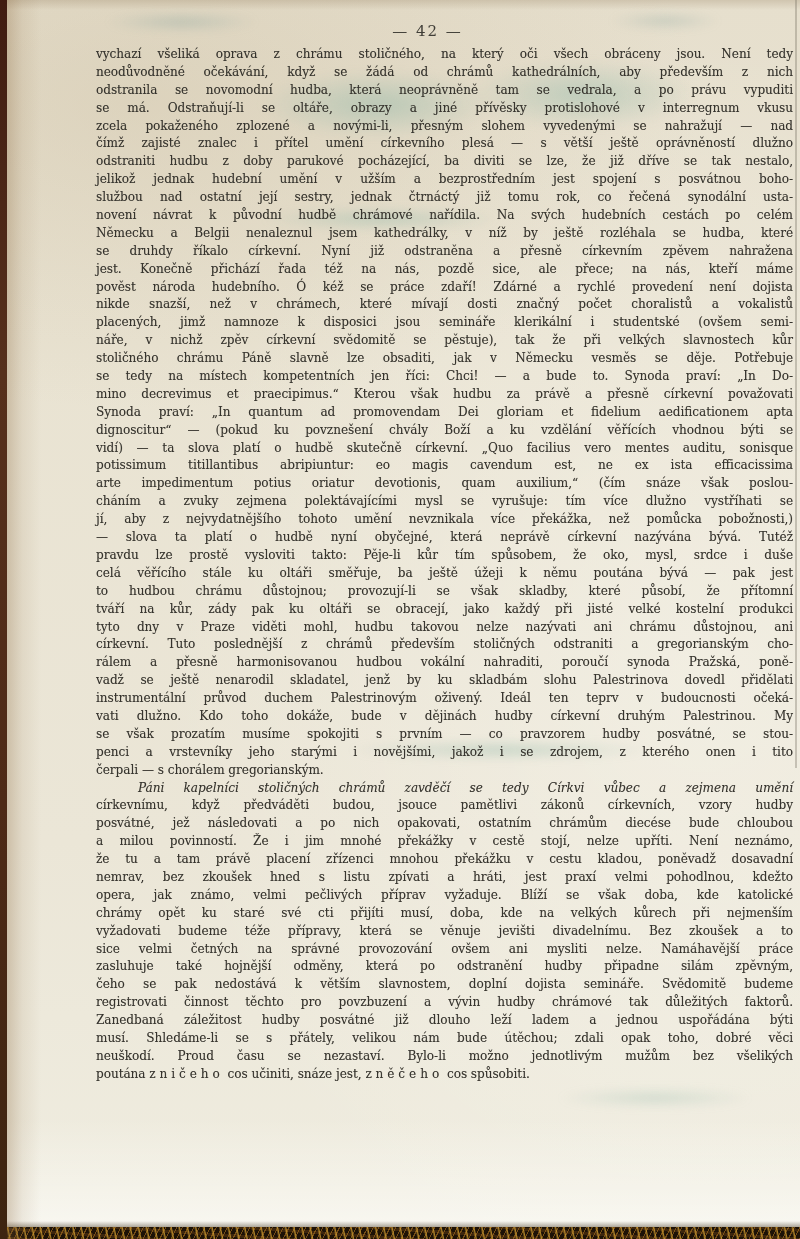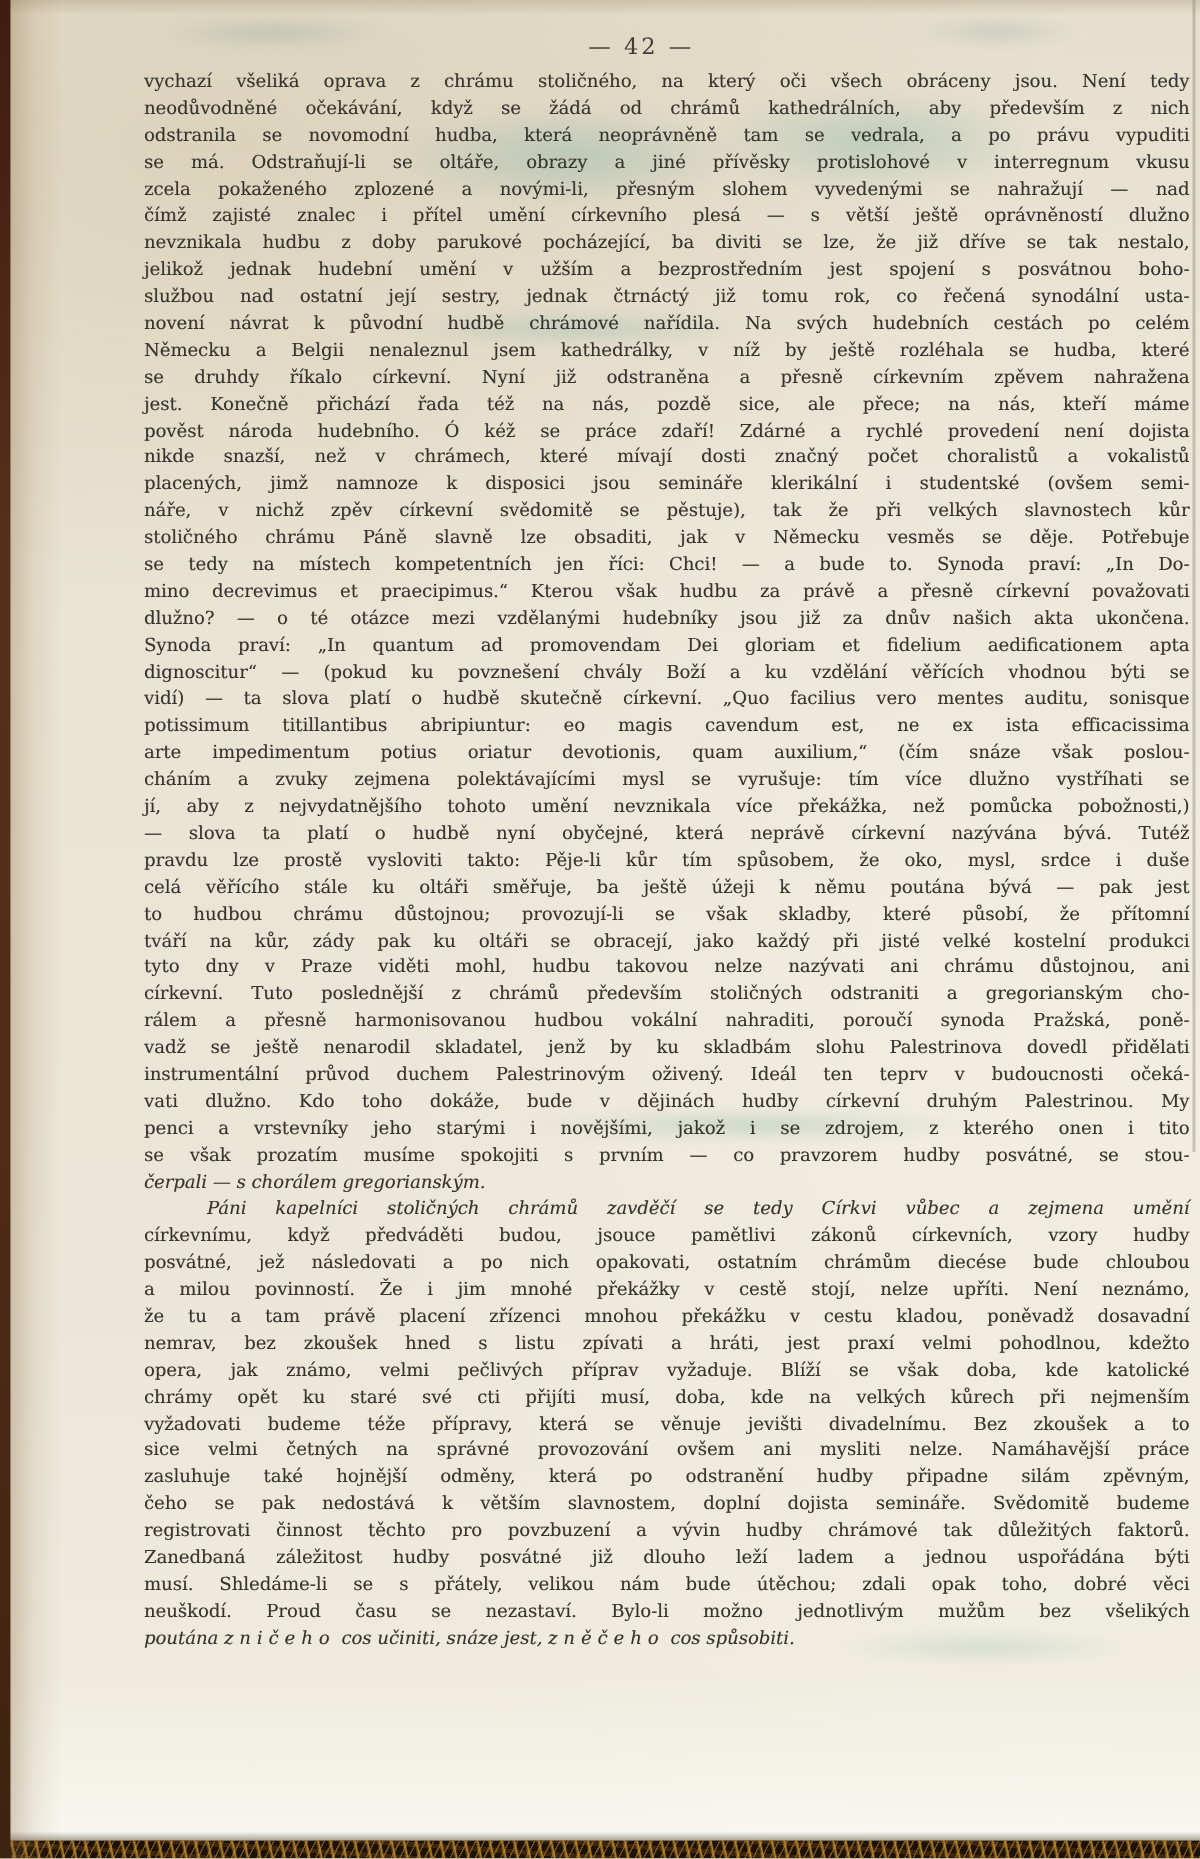--- a/index.html
+++ b/index.html
@@ -19,21 +19,21 @@
   }
   .textblock{
     position:absolute;left:96px;top:46px;width:697px;
     font-size:12px;line-height:17.9px;color:#35332d;
     text-shadow:0.25px 0.25px 0 rgba(60,55,48,0.35);
   }
   .line{
     height:17.9px;white-space:nowrap;
     text-align:justify;text-align-last:justify;
   }
-  .line.last{text-align:center;text-align-last:left;font-style:italic;}
+  .line.last{text-align:center;text-align-last:left;}
   .line.indent{text-indent:42px;font-style:italic;}
   .spaced{letter-spacing:4px;margin-top:48px;}
   
   .leftedge{
     position:absolute;left:0;top:0;bottom:0;width:7px;
     background:linear-gradient(180deg,#401c11 0%,#56301c 30%,#4e2a17 65%,#3d2410 100%);
   }
   .leftcorner{
     position:absolute;left:0;top:0;width:52px;height:34px;
     background:radial-gradient(closest-side at 0% 0%, rgba(70,30,18,0.95), rgba(70,30,18,0) 100%);
@@ -84,55 +84,54 @@
 
   <div class="header">— 42 —</div>
 
   <div class="textblock" id="lines-host">
       <div class="line"><span>vychazí všeliká oprava z chrámu stoličného, na který oči všech obráceny jsou. Není tedy</span></div>
       <div class="line"><span>neodůvodněné očekávání, když se žádá od chrámů kathedrálních, aby především z nich</span></div>
       <div class="line"><span>odstranila se novomodní hudba, která neoprávněně tam se vedrala, a po právu vypuditi</span></div>
       <div class="line"><span>se má. Odstraňují-li se oltáře, obrazy a jiné přívěsky protislohové v interregnum vkusu</span></div>
       <div class="line"><span>zcela pokaženého zplozené a novými-li, přesným slohem vyvedenými se nahražují — nad</span></div>
       <div class="line"><span>čímž zajisté znalec i přítel umění církevního plesá — s větší ještě oprávněností dlužno</span></div>
-      <div class="line"><span>nevznikala hudbu z doby parukové pocházející, ba diviti se lze, že již dříve se tak nestalo,</span></div>
+      <div class="line"><span>odstraniti hudbu z doby parukové pocházející, ba diviti se lze, že již dříve se tak nestalo,</span></div>
       <div class="line"><span>jelikož jednak hudební umění v užším a bezprostředním jest spojení s posvátnou boho-</span></div>
       <div class="line"><span>službou nad ostatní její sestry, jednak čtrnáctý již tomu rok, co řečená synodální usta-</span></div>
       <div class="line"><span>novení návrat k původní hudbě chrámové nařídila. Na svých hudebních cestách po celém</span></div>
       <div class="line"><span>Německu a Belgii nenaleznul jsem kathedrálky, v níž by ještě rozléhala se hudba, které</span></div>
       <div class="line"><span>se druhdy říkalo církevní. Nyní již odstraněna a přesně církevním zpěvem nahražena</span></div>
       <div class="line"><span>jest. Konečně přichází řada též na nás, pozdě sice, ale přece; na nás, kteří máme</span></div>
       <div class="line"><span>pověst národa hudebního. Ó kéž se práce zdaří! Zdárné a rychlé provedení není dojista</span></div>
       <div class="line"><span>nikde snazší, než v chrámech, které mívají dosti značný počet choralistů a vokalistů</span></div>
       <div class="line"><span>placených, jimž namnoze k disposici jsou semináře klerikální i studentské (ovšem semi-</span></div>
       <div class="line"><span>náře, v nichž zpěv církevní svědomitě se pěstuje), tak že při velkých slavnostech kůr</span></div>
       <div class="line"><span>stoličného chrámu Páně slavně lze obsaditi, jak v Německu vesměs se děje. Potřebuje</span></div>
       <div class="line"><span>se tedy na místech kompetentních jen říci: Chci! — a bude to. Synoda praví: „In Do-</span></div>
       <div class="line"><span>mino decrevimus et praecipimus.“ Kterou však hudbu za právě a přesně církevní považovati</span></div>
-      <div class="line"><span>dlužno? — o té otázce mezi vzdělanými hudebníky jsou již za dnův našich akta ukončena.</span></div>
       <div class="line"><span>Synoda praví: „In quantum ad promovendam Dei gloriam et fidelium aedificationem apta</span></div>
       <div class="line"><span>dignoscitur“ — (pokud ku povznešení chvály Boží a ku vzdělání věřících vhodnou býti se</span></div>
       <div class="line"><span>vidí) — ta slova platí o hudbě skutečně církevní. „Quo facilius vero mentes auditu, sonisque</span></div>
       <div class="line"><span>potissimum titillantibus abripiuntur: eo magis cavendum est, ne ex ista efficacissima</span></div>
       <div class="line"><span>arte impedimentum potius oriatur devotionis, quam auxilium,“ (čím snáze však poslou-</span></div>
       <div class="line"><span>cháním a zvuky zejmena polektávajícími mysl se vyrušuje: tím více dlužno vystříhati se</span></div>
       <div class="line"><span>jí, aby z nejvydatnějšího tohoto umění nevznikala více překážka, než pomůcka pobožnosti,)</span></div>
       <div class="line"><span>— slova ta platí o hudbě nyní obyčejné, která neprávě církevní nazývána bývá. Tutéž</span></div>
       <div class="line"><span>pravdu lze prostě vysloviti takto: Pěje-li kůr tím spůsobem, že oko, mysl, srdce i duše</span></div>
       <div class="line"><span>celá věřícího stále ku oltáři směřuje, ba ještě úžeji k němu poutána bývá — pak jest</span></div>
       <div class="line"><span>to hudbou chrámu důstojnou; provozují-li se však skladby, které působí, že přítomní</span></div>
       <div class="line"><span>tváří na kůr, zády pak ku oltáři se obracejí, jako každý při jisté velké kostelní produkci</span></div>
       <div class="line"><span>tyto dny v Praze viděti mohl, hudbu takovou nelze nazývati ani chrámu důstojnou, ani</span></div>
       <div class="line"><span>církevní. Tuto poslednější z chrámů především stoličných odstraniti a gregorianským cho-</span></div>
       <div class="line"><span>rálem a přesně harmonisovanou hudbou vokální nahraditi, poroučí synoda Pražská, poně-</span></div>
       <div class="line"><span>vadž se ještě nenarodil skladatel, jenž by ku skladbám slohu Palestrinova dovedl přidělati</span></div>
       <div class="line"><span>instrumentální průvod duchem Palestrinovým oživený. Ideál ten teprv v budoucnosti očeká-</span></div>
       <div class="line"><span>vati dlužno. Kdo toho dokáže, bude v dějinách hudby církevní druhým Palestrinou. My</span></div>
+      <div class="line"><span>se však prozatím musíme spokojiti s prvním — co pravzorem hudby posvátné, se stou-</span></div>
       <div class="line"><span>penci a vrstevníky jeho starými i novějšími, jakož i se zdrojem, z kterého onen i tito</span></div>
-      <div class="line"><span>se však prozatím musíme spokojiti s prvním — co pravzorem hudby posvátné, se stou-</span></div>
       <div class="line last"><span>čerpali — s chorálem gregorianským.</span></div>
       <div class="line indent"><span>Páni kapelníci stoličných chrámů zavděčí se tedy Církvi vůbec a zejmena umění</span></div>
       <div class="line"><span>církevnímu, když předváděti budou, jsouce pamětlivi zákonů církevních, vzory hudby</span></div>
       <div class="line"><span>posvátné, jež následovati a po nich opakovati, ostatním chrámům diecése bude chloubou</span></div>
       <div class="line"><span>a milou povinností. Že i jim mnohé překážky v cestě stojí, nelze upříti. Není neznámo,</span></div>
       <div class="line"><span>že tu a tam právě placení zřízenci mnohou překážku v cestu kladou, poněvadž dosavadní</span></div>
       <div class="line"><span>nemrav, bez zkoušek hned s listu zpívati a hráti, jest praxí velmi pohodlnou, kdežto</span></div>
       <div class="line"><span>opera, jak známo, velmi pečlivých příprav vyžaduje. Blíží se však doba, kde katolické</span></div>
       <div class="line"><span>chrámy opět ku staré své cti přijíti musí, doba, kde na velkých kůrech při nejmenším</span></div>
       <div class="line"><span>vyžadovati budeme téže přípravy, která se věnuje jevišti divadelnímu. Bez zkoušek a to</span></div>

